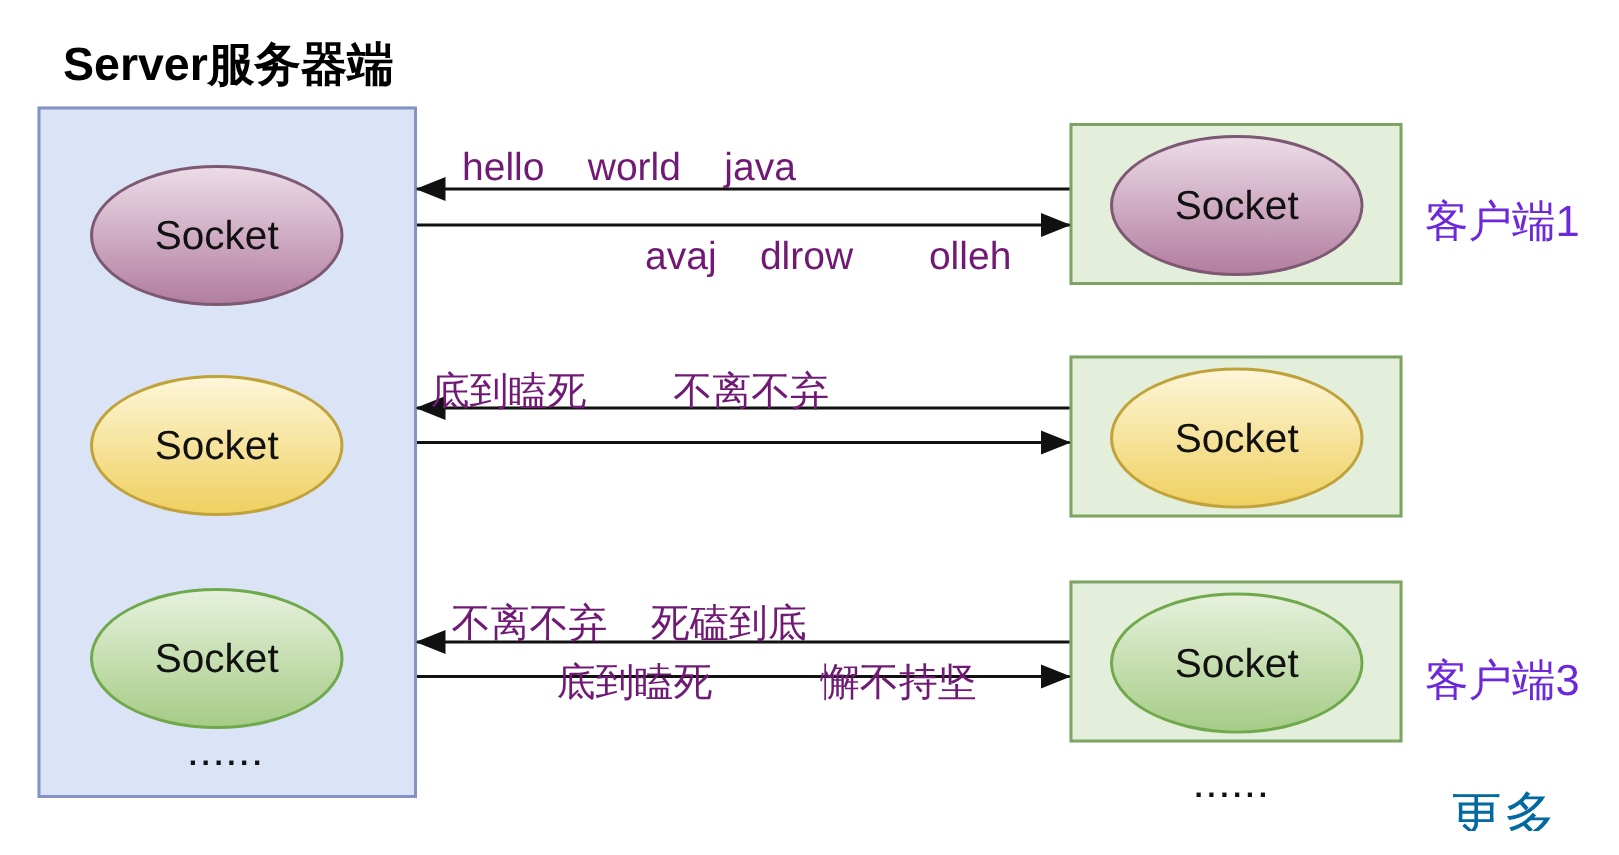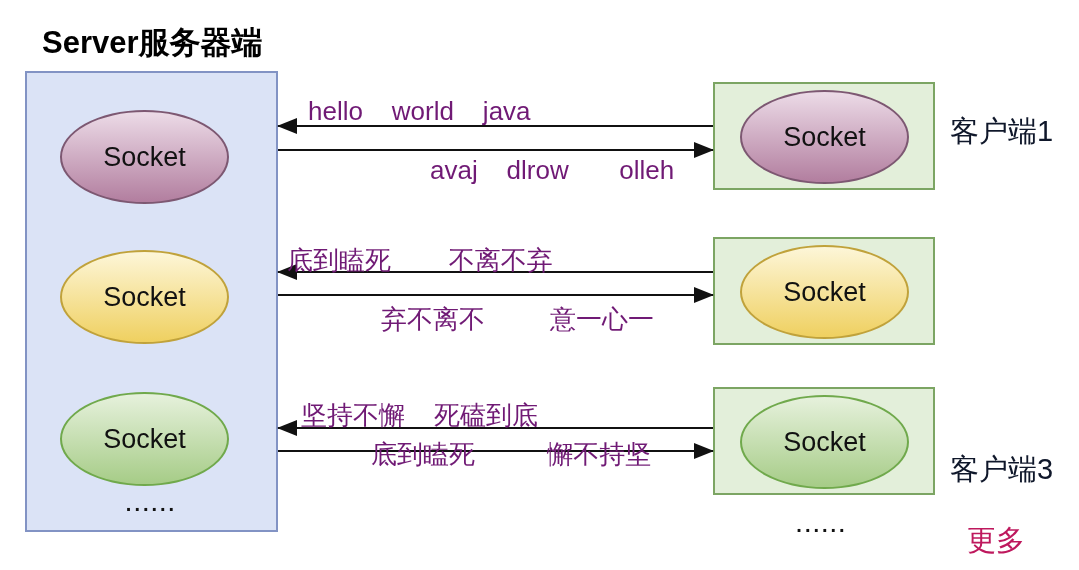--- a/index.html
+++ b/index.html
@@ -36,25 +36,25 @@
   .client-box .ellipse { left:25px; top:6px; }
 
   .ellipse.purple { background:linear-gradient(180deg,#ecdbe7 0%,#b27e9f 100%); border:2px solid #7d5872; }
   .ellipse.yellow { background:linear-gradient(180deg,#fdf6d8 0%,#efd060 100%); border:2px solid #c0a23b; }
   .ellipse.green  { background:linear-gradient(180deg,#e6f1dc 0%,#a6cc87 100%); border:2px solid #70a94c; }
 
   .dots { position:absolute; font-size:20px; font-weight:700; letter-spacing:3px; color:#111; white-space:pre; }
   .server-dots { left:0; top:420px; width:100%; text-align:center; }
   .client-dots { left:713px; top:514px; width:218px; text-align:center; }
 
-  .client-name { position:absolute; left:950px; font-size:29px; color:#0f172a; white-space:nowrap; }
+  .client-name { position:absolute; left:950px; font-size:29px; color:#6d28d9; white-space:nowrap;margin-top:16px; }
   .client-name.n1 { top:112px; }
   .client-name.n2 { top:276px; }
-  .client-name.n3 { top:450px; }
-  .more-label { position:absolute; left:967px; top:521px; font-size:29px; color:#be185d; }
+  .client-name.n3 { top:418px; }
+  .more-label { position:absolute; left:967px; top:521px; font-size:35px; color:#0369a1;text-decoration:underline; }
 
   .arrow { position:absolute; left:278px; width:435px; height:2px; background:#111; }
   .arrow.to-server::before {
     content:''; position:absolute; left:-1px; top:-7px; width:0; height:0;
     border-style:solid; border-width:8px 20px 8px 0;
     border-color:transparent #111 transparent transparent;
   }
   .arrow.to-client::after {
     content:''; position:absolute; right:-1px; top:-7px; width:0; height:0;
     border-style:solid; border-width:8px 0 8px 20px;
@@ -115,20 +115,19 @@
   <div class="more-label">更多</div>
 
   <div class="arrow to-server a1s"></div>
   <div class="arrow to-client a1c"></div>
   <div class="msg m1s">hello    world    java</div>
   <div class="msg m1c">avaj    dlrow       olleh</div>
 
   <div class="arrow to-server a2s"></div>
   <div class="arrow to-client a2c"></div>
   <div class="msg m2s">底到瞌死        不离不弃</div>
-  <div class="msg m2c">弃不离不         意一心一</div>
 
   <div class="arrow to-server a3s"></div>
   <div class="arrow to-client a3c"></div>
-  <div class="msg m3s">坚持不懈    死磕到底</div>
+  <div class="msg m3s">不离不弃    死磕到底</div>
   <div class="msg m3c">底到瞌死          懈不持坚</div>
 
 </div>
 
 </body></html>

